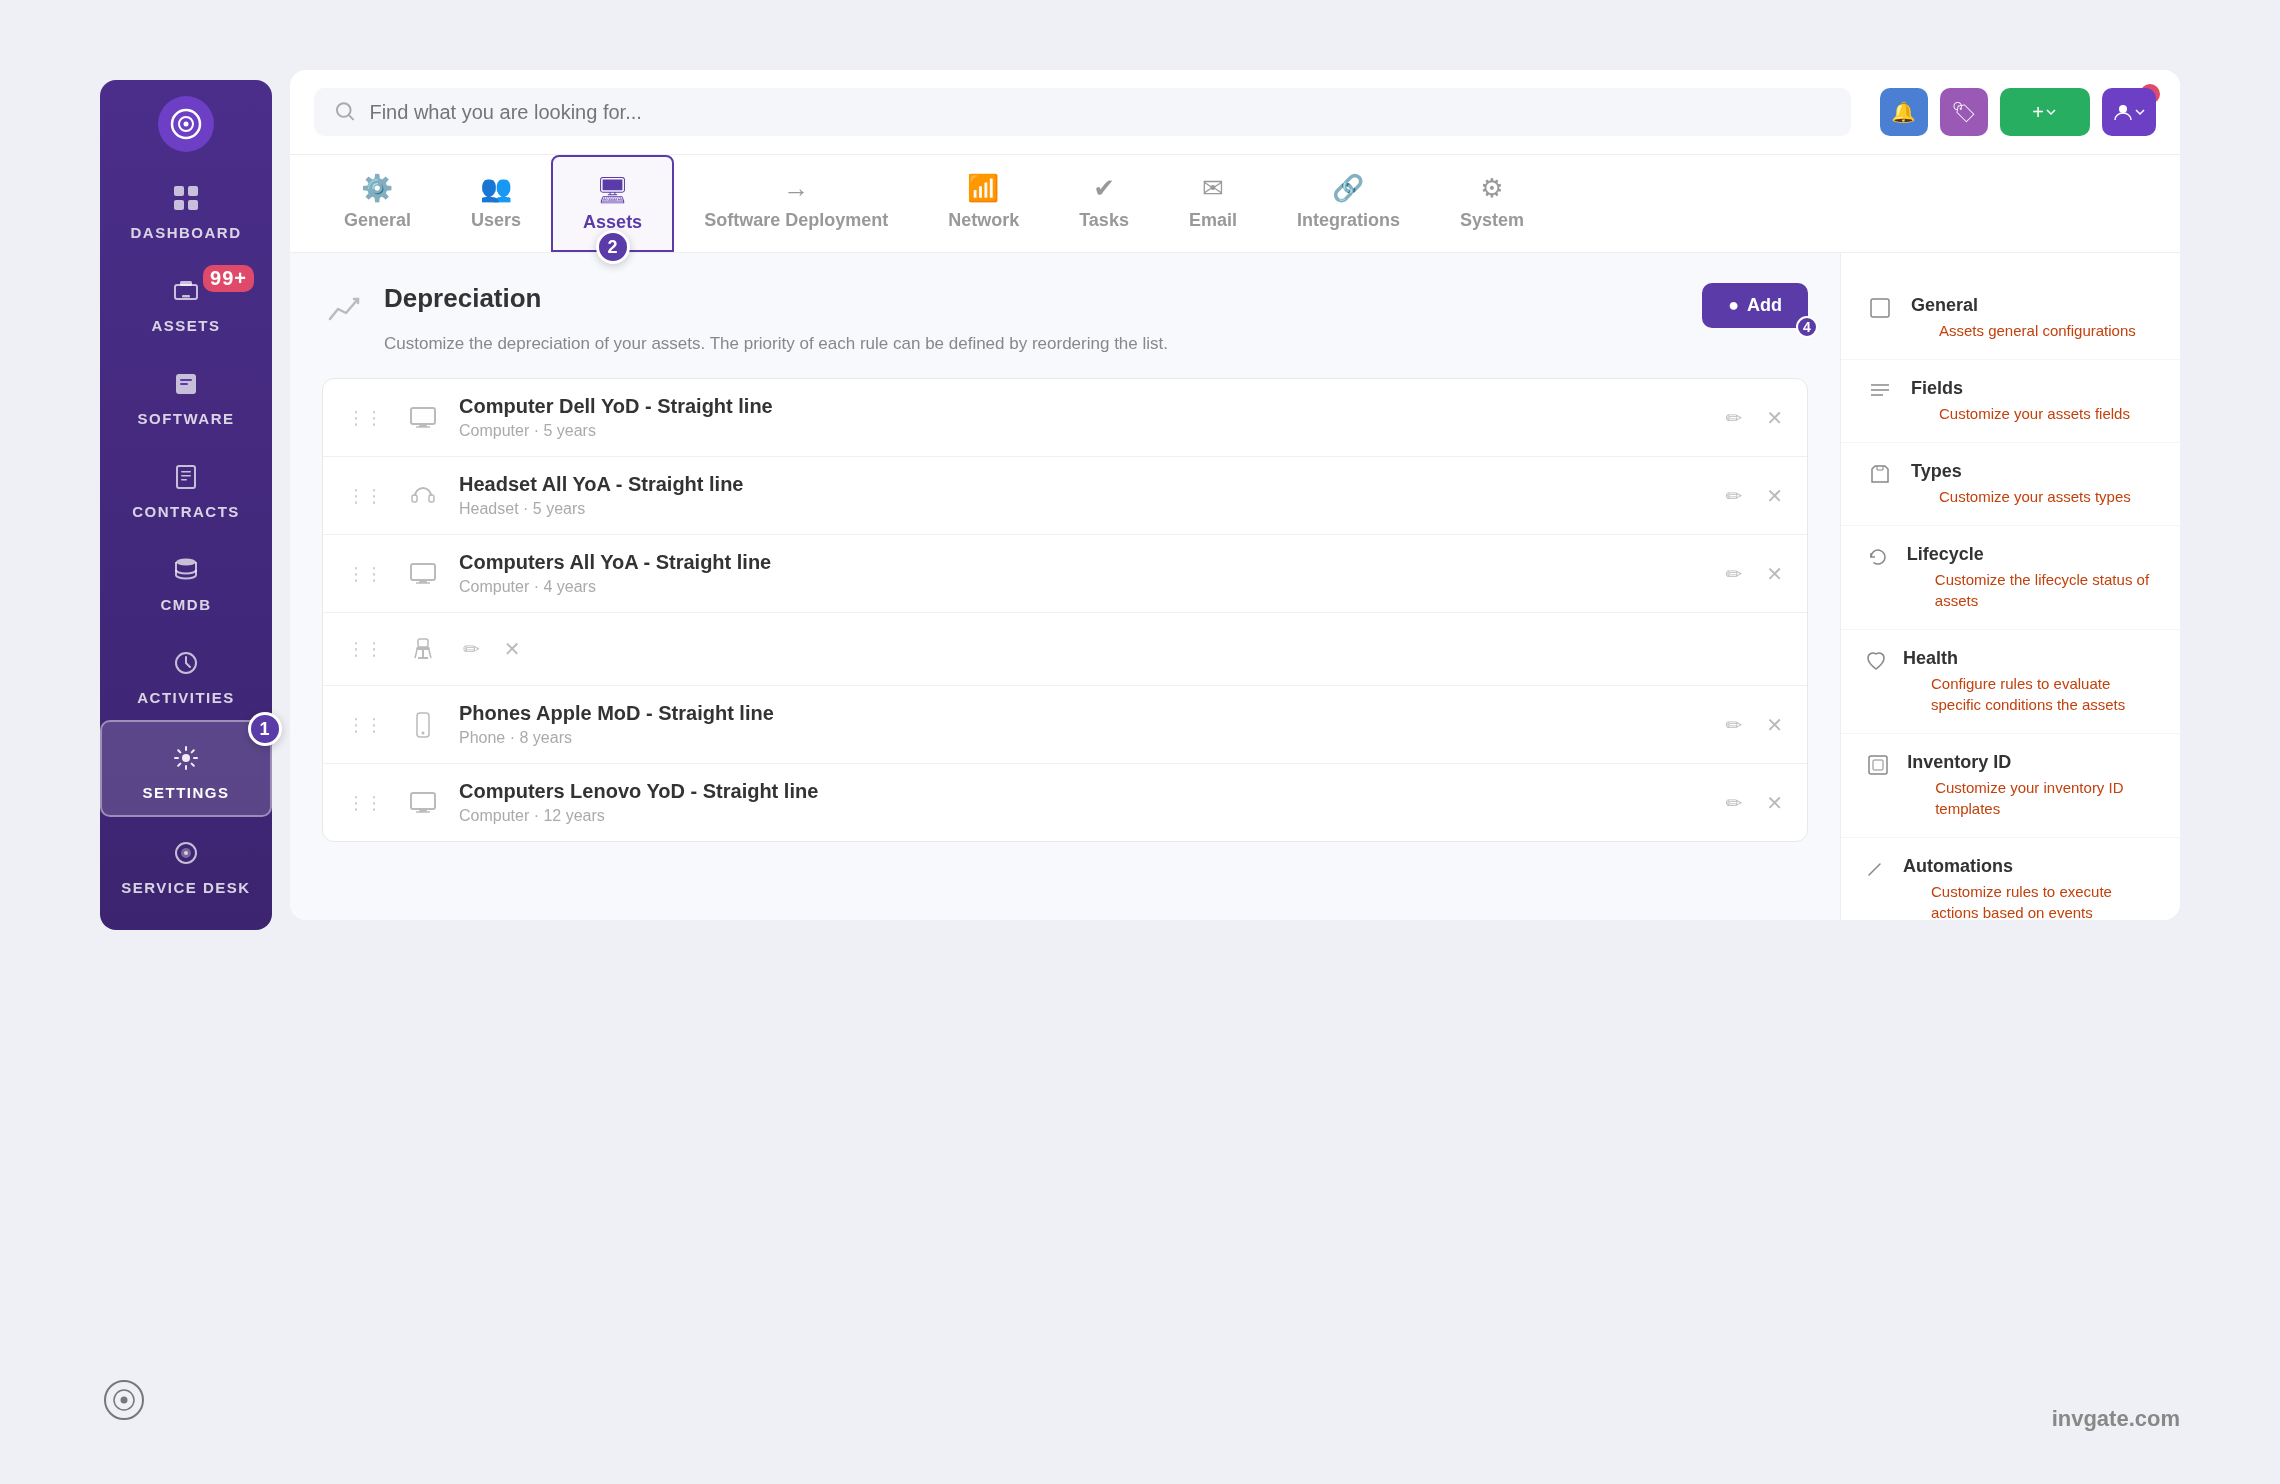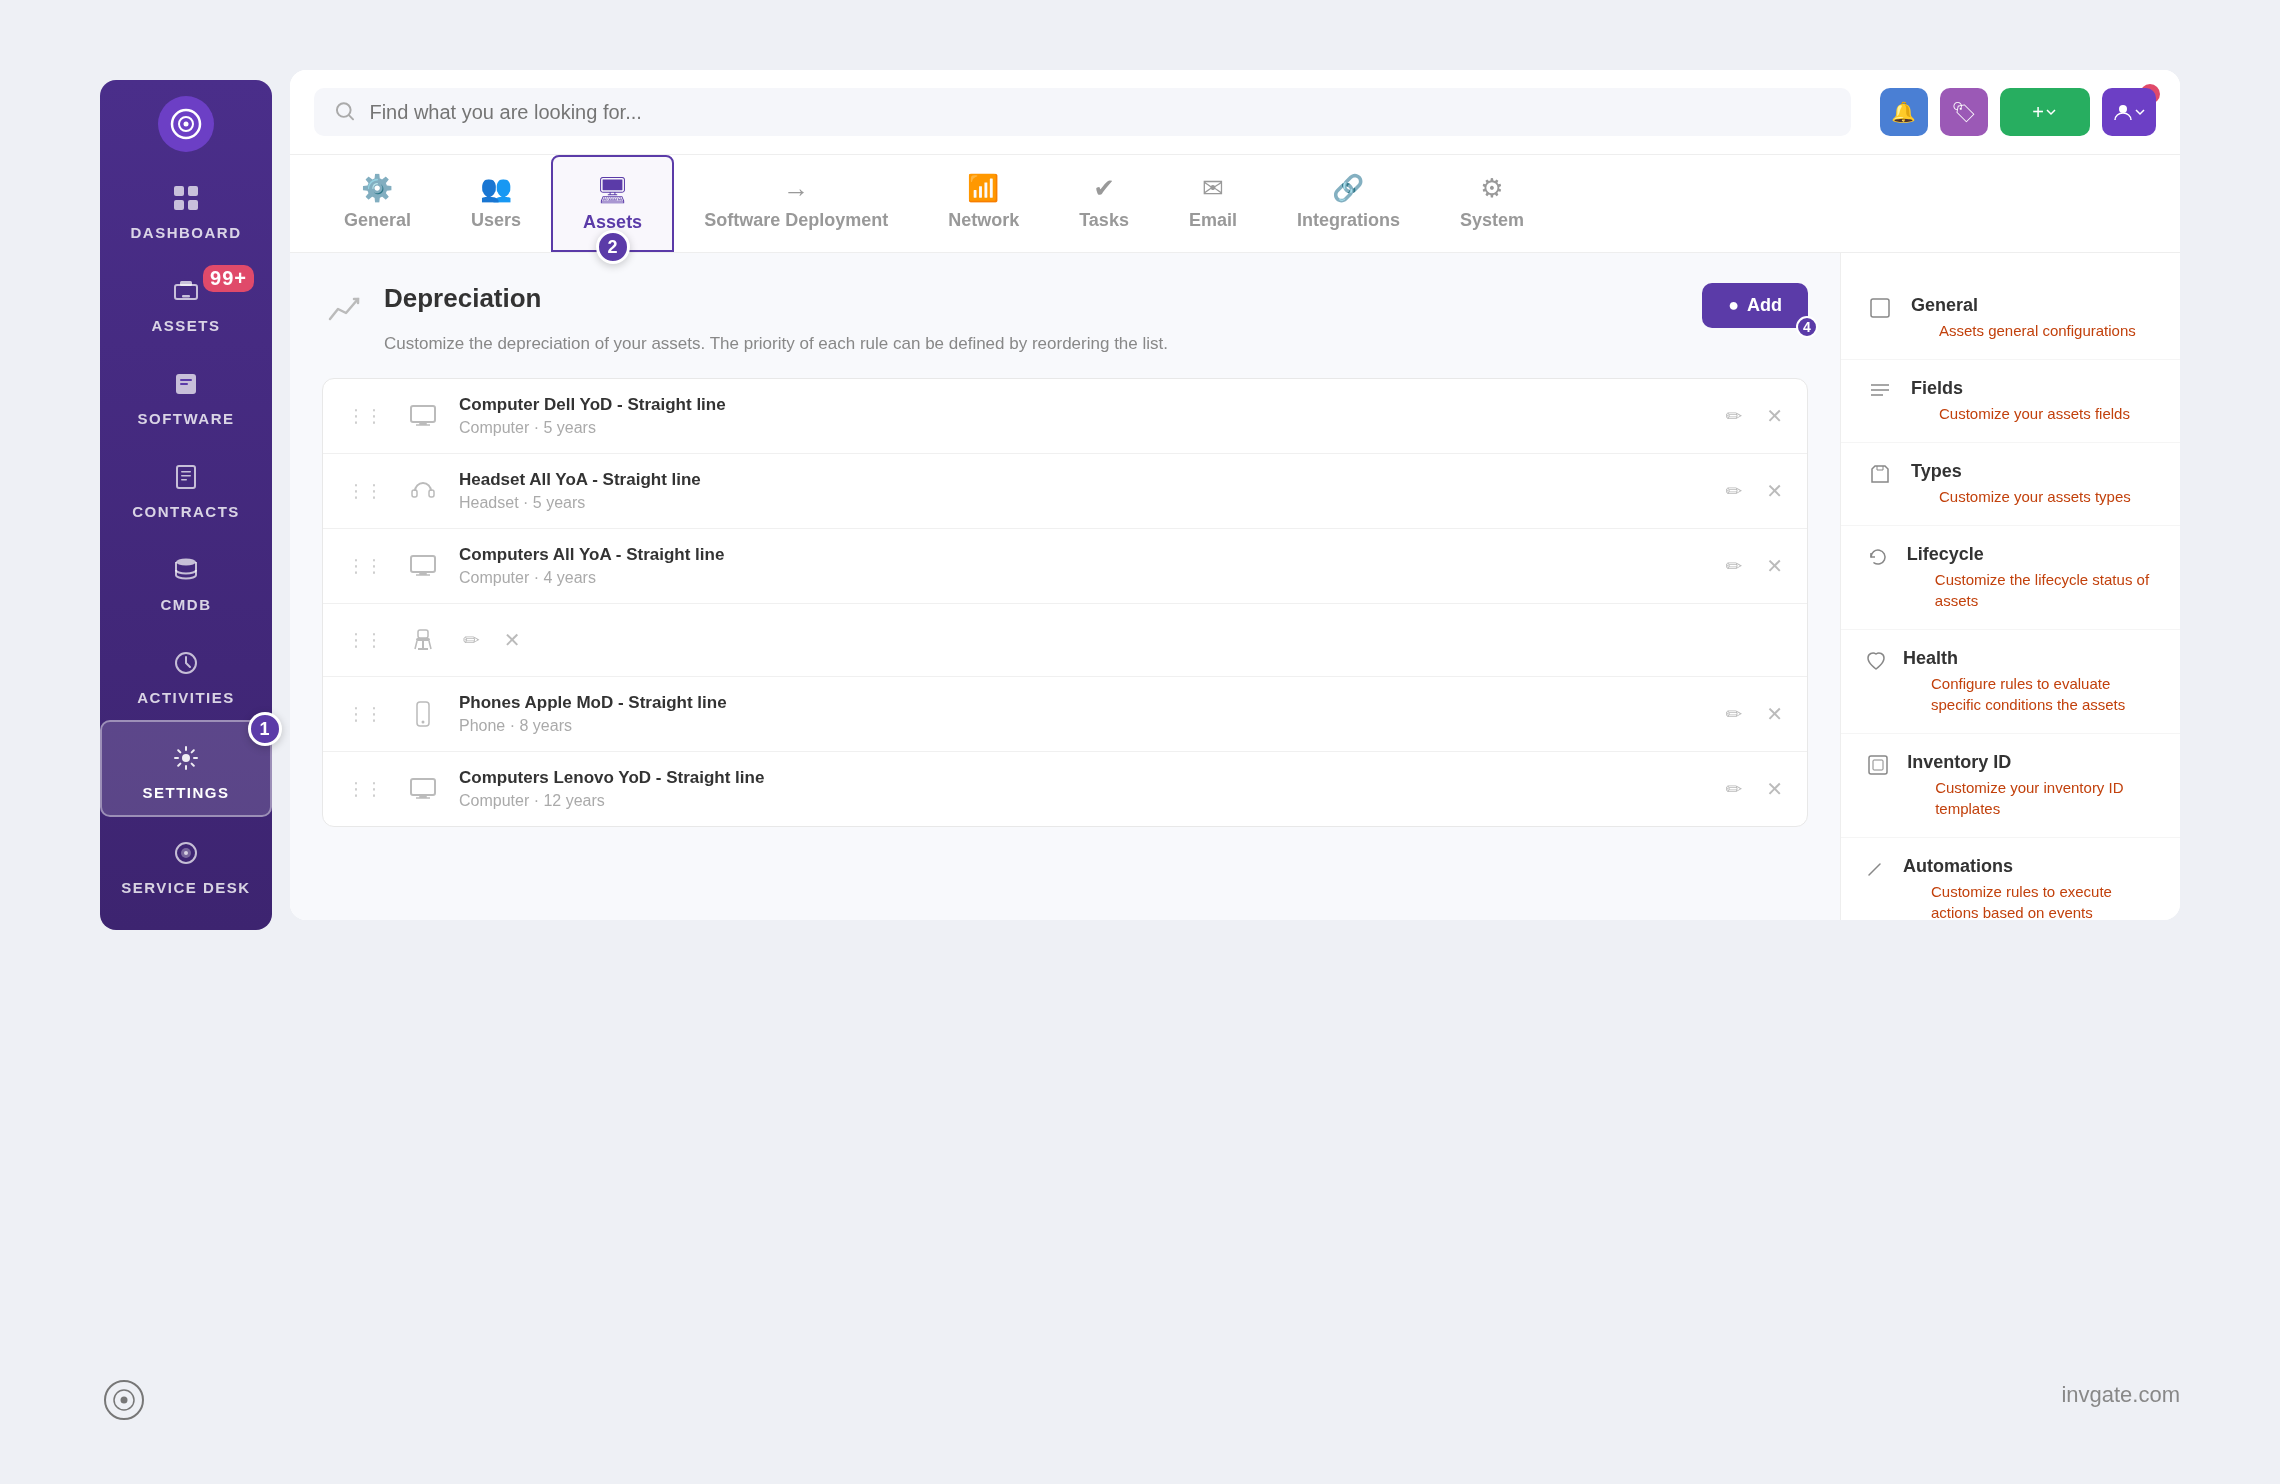--- a/index.html
+++ b/index.html
@@ -299,21 +299,21 @@
       display: flex;
       align-items: center;
       justify-content: center;
       color: #bbb;
       font-size: 24px;
     }
     .asset-info {
       flex: 1;
     }
     .asset-name {
-      font-size: 17px;
+      font-size: 20px;
       font-weight: 600;
       color: #333;
       margin-bottom: 4px;
     }
     .asset-type {
       font-size: 16px;
       color: #aaa;
     }
     .asset-actions {
       display: flex;
@@ -392,25 +392,25 @@
     }
     .footer-logo {
       width: 48px;
       height: 48px;
       display: flex;
       align-items: center;
       justify-content: center;
     }
     .footer-right {
       position: absolute;
-      bottom: 76px;
+      bottom: 52px;
       right: 100px;
       font-size: 22px;
       color: #888;
-      font-weight: 400;
+      font-weight: 700;
     }
   </style>
 </head>
 <body>
 
 <div class="screen">
 
   <div class="sidebar">
     <div class="sidebar-logo">
       <svg width="32" height="32" viewBox="0 0 32 32">

